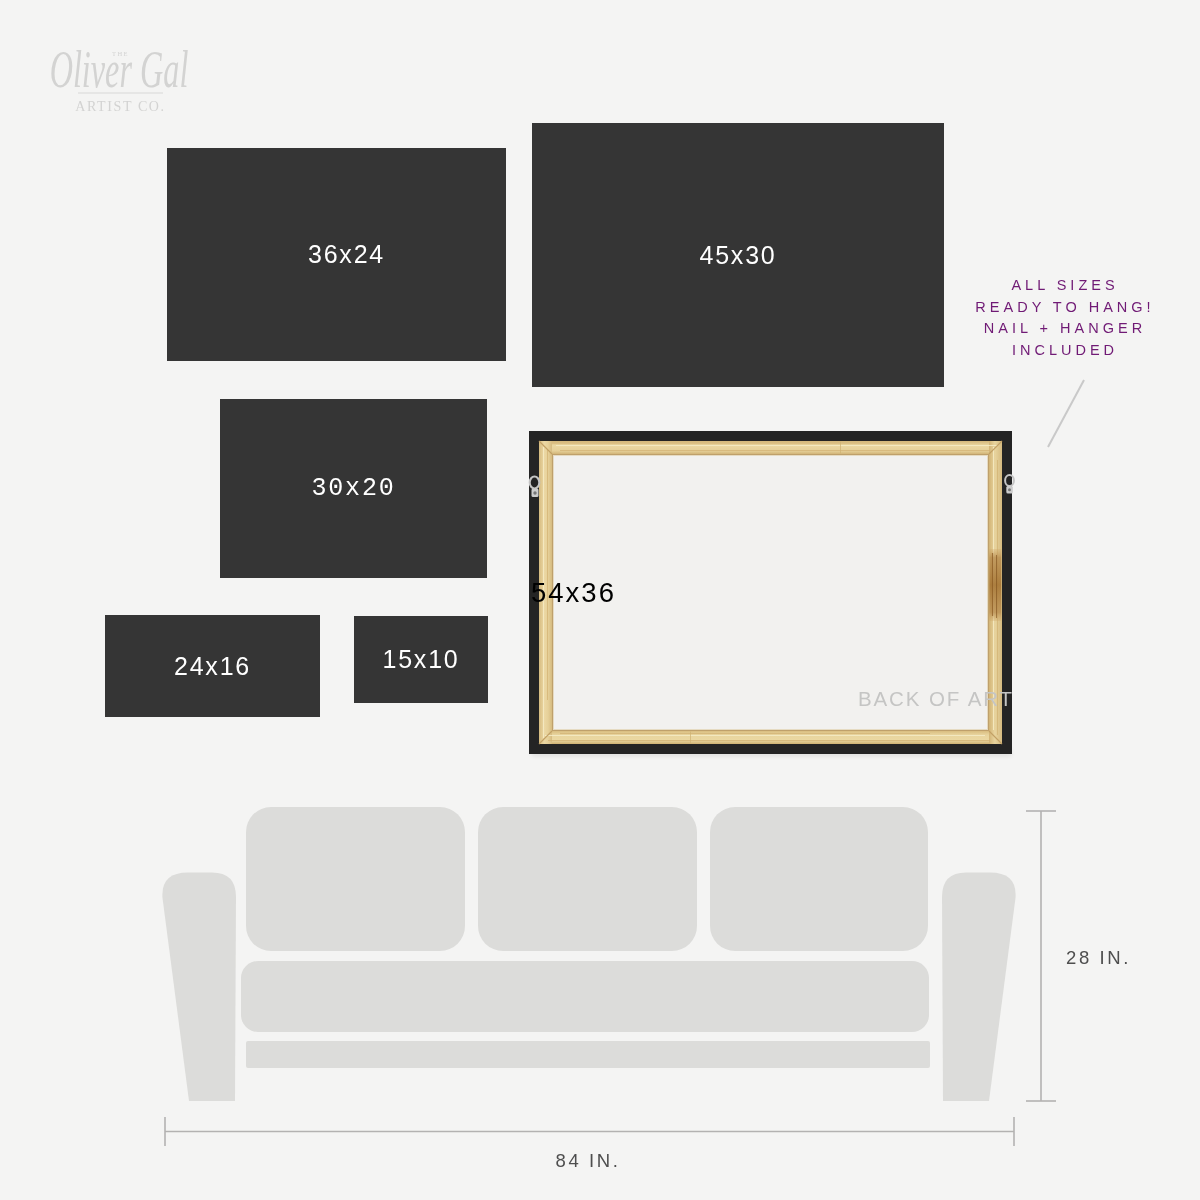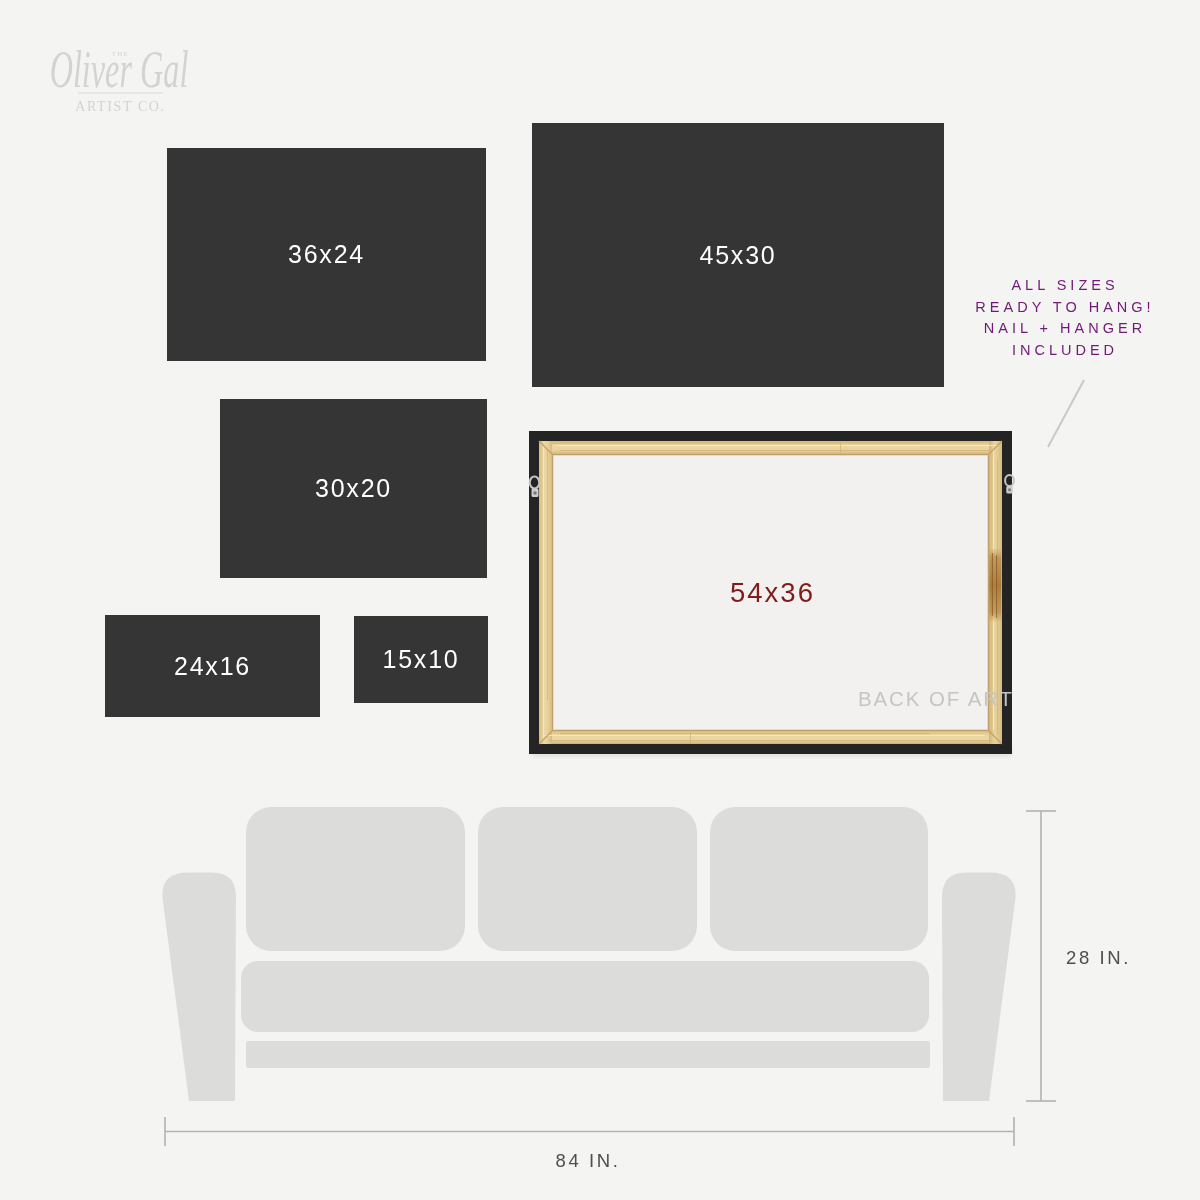--- a/index.html
+++ b/index.html
@@ -5,25 +5,25 @@
   html,body{margin:0;padding:0;}
   body{width:1200px;height:1200px;background:#f4f4f3;position:relative;overflow:hidden;-webkit-font-smoothing:antialiased;
        font-family:"Liberation Sans", sans-serif;}
   .abs{position:absolute;}
   .darkrect{position:absolute;background:#353535;display:flex;align-items:center;justify-content:center;
             color:#ffffff;font-size:25px;letter-spacing:1.8px;font-weight:400;}
 </style>
 </head>
 <body>
 
-<div class="darkrect" style="left:167px;top:148px;width:319px;height:213px;">36x24</div>
+<div class="darkrect" style="left:167px;top:148px;width:319px;height:213px;padding-left:20px;">36x24</div>
 
 <div class="darkrect" style="left:532px;top:123px;width:412px;height:264px;">45x30</div>
 
-<div class="darkrect" style="left:220px;top:399px;width:267px;height:179px;">30x20</div>
+<div class="darkrect" style="left:220px;top:399px;width:267px;height:179px;font-family:Liberation Mono, monospace;">30x20</div>
 
 <div class="darkrect" style="left:105px;top:615px;width:215px;height:102px;">24x16</div>
 
 <div class="darkrect" style="left:354px;top:616px;width:134px;height:87px;text-align:center;">15x10</div>
 
 <div class="abs" style="left:954px;top:275px;width:222px;text-align:center;font-size:14.5px;
      letter-spacing:4px;line-height:21.5px;color:#701a75;">ALL SIZES<br>READY TO HANG!<br>NAIL + HANGER<br>INCLUDED</div>
 
 <svg class="abs" style="left:0;top:0;" width="1200" height="1200" viewBox="0 0 1200 1200">
   <defs>
@@ -152,21 +152,21 @@
     <line x1="1026" y1="1101" x2="1056" y2="1101"></line>
   </g>
 
   <g stroke="#b3b2b1" stroke-width="1.6">
     <line x1="165" y1="1131.5" x2="1014" y2="1131.5"></line>
     <line x1="165" y1="1117" x2="165" y2="1146"></line>
     <line x1="1014" y1="1117" x2="1014" y2="1146"></line>
   </g>
 </svg>
 
-<div class="abs" style="left:531px;top:577px;width:483px;text-align:center;font-size:27.5px;
-     letter-spacing:2px;color:#7f1d1d;">54x36</div>
+<div class="abs" style="left:531px;top:577px;width:483px;font-size:27.5px;
+     letter-spacing:2px;color:#000000;">54x36</div>
 
 <div class="abs" style="left:531px;top:687px;width:483px;text-align:right;font-size:20.5px;
      letter-spacing:1.9px;color:#c5c5c4;">BACK OF ART</div>
 
 <div class="abs" style="left:1066px;top:947px;width:80px;font-size:18.5px;letter-spacing:2.6px;color:#4e4e4e;">28 IN.</div>
 
 <div class="abs" style="left:488px;top:1150px;width:200px;text-align:center;font-size:18.5px;letter-spacing:2.6px;color:#4e4e4e;">84 IN.</div>
 
 </body></html>

